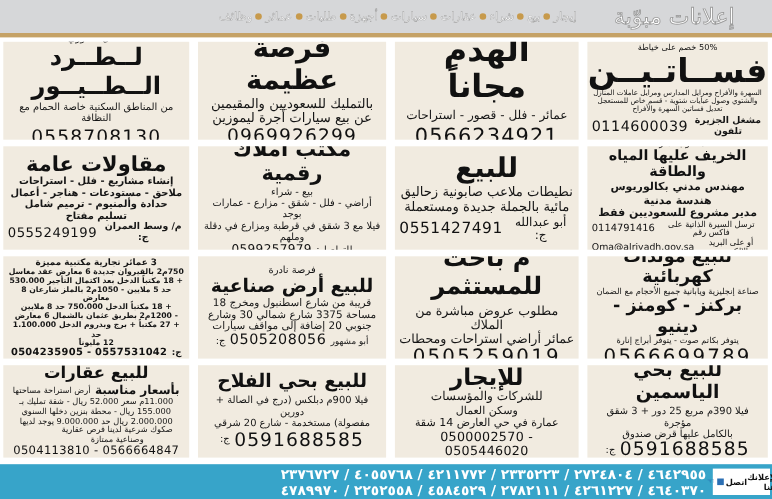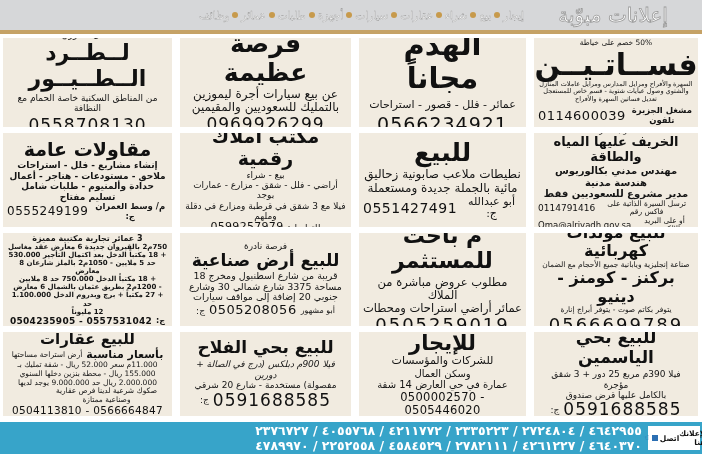--- a/index.html
+++ b/index.html
@@ -103,22 +103,22 @@
   </div>
 
   <div class="ad">
     <div class="t" style="font-size:29px;">الهدم مجاناً</div>
     <div class="s" style="font-size:11px;margin:3px 0;">عمائر - فلل - قصور - استراحات</div>
     <div class="ph" style="font-size:19px;">0566234921</div>
   </div>
 
   <div class="ad">
     <div class="t" style="font-size:25px;">فرصة عظيمة</div>
+    <div class="s" style="font-size:12px;">بالتمليك للسعوديين والمقيمين</div>
     <div class="s" style="font-size:12px;">عن بيع سيارات أجرة ليموزين</div>
-    <div class="s" style="font-size:12px;">بالتمليك للسعوديين والمقيمين</div>
     <div class="ph" style="font-size:17px;">0969926299</div>
   </div>
 
   <div class="ad">
     <div class="s" style="font-size:9px;">الحـل الفـوري</div>
     <div class="t" style="font-size:22px;">لــطــرد الــطــيــور</div>
     <div class="s" style="font-size:9px;margin:2px 0;">من المناطق السكنية خاصة الحمام مع النظافة</div>
     <div class="ph" style="font-size:17px;">0558708130</div>
   </div>
 
@@ -156,21 +156,21 @@
     <div class="row-inline">
       <span class="xs" style="font-size:9px;">للتواصل:</span>
       <span class="ph" style="font-size:11px;letter-spacing:0.3px;">0599257979</span>
     </div>
   </div>
 
   <div class="ad">
     <div class="t" style="font-size:19px;">مقاولات عامة</div>
     <div class="xs" style="font-size:9px;font-weight:bold;">إنشاء مشاريع - فلل - استراحات</div>
     <div class="xs" style="font-size:9px;font-weight:bold;">ملاحق - مستودعات - هناجر - أعمال</div>
-    <div class="xs" style="font-size:9px;font-weight:bold;">حدادة وألمنيوم - طلبات شامل</div>
+    <div class="xs" style="font-size:9px;font-weight:bold;">حدادة وألمنيوم - ترميم شامل</div>
     <div class="xs" style="font-size:9px;font-weight:bold;">تسليم مفتاح</div>
     <div class="row-inline">
       <span class="xs" style="font-size:8.5px;font-weight:bold;">م/ وسط العمران ج:</span>
       <span class="ph" style="font-size:12px;letter-spacing:0.5px;">0555249199</span>
     </div>
   </div>
 
   <div class="ad">
     <div class="t" style="font-size:16px;">للبيع مولدات كهربائية</div>
     <div class="xs" style="font-size:7.5px;">صناعة إنجليزية ويابانية جميع الأحجام مع الضمان</div>
@@ -227,21 +227,21 @@
   <div class="ad">
     <div class="t" style="font-size:21px;">للإيجار</div>
     <div class="s" style="font-size:11px;">للشركات والمؤسسات</div>
     <div class="s" style="font-size:10px;">وسكن العمال</div>
     <div class="s" style="font-size:10px;">عمارة في حي العارض 14 شقة</div>
     <div class="ph" style="font-size:11.5px;letter-spacing:0.3px;">0500002570 - 0505446020</div>
   </div>
 
   <div class="ad">
     <div class="t" style="font-size:17px;">للبيع بحي الفلاح</div>
-    <div class="xs" style="font-size:9px;margin-top:2px;font-style:italic;">فيلا 900م دبلكس (درج في الصالة + دورين</div>
+    <div class="xs" style="font-size:9px;margin-top:2px;">فيلا 900م دبلكس (درج في الصالة + دورين</div>
     <div class="xs" style="font-size:9px;">مفصولة) مستخدمة - شارع 20 شرقي</div>
     <div class="row-inline">
       <span class="ph" style="font-size:17px;letter-spacing:1px;">0591688585</span>
       <span class="xs" style="font-size:9px;">ج:</span>
     </div>
   </div>
 
   <div class="ad">
     <div class="t" style="font-size:15px;">للبيع عقارات</div>
     <div class="row-inline">

